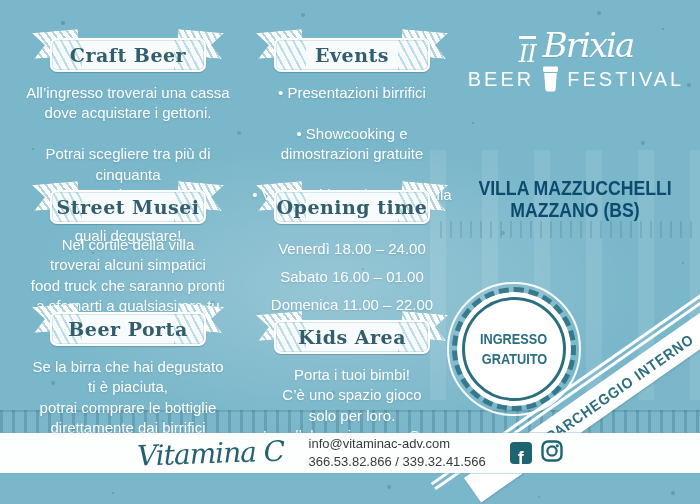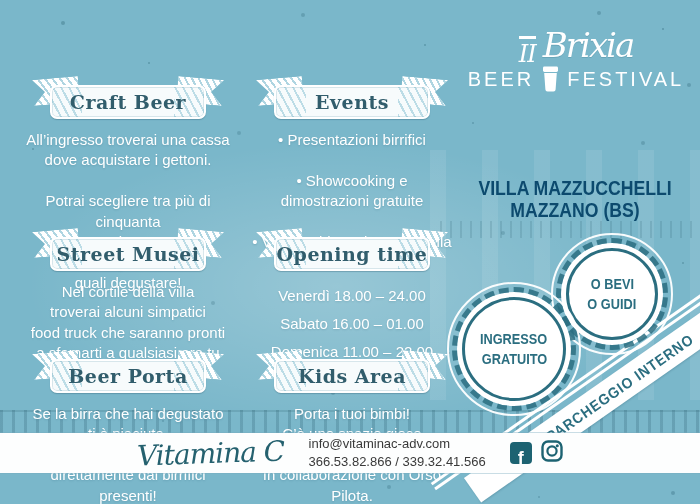--- a/index.html
+++ b/index.html
@@ -27,31 +27,31 @@
       502px 232px 0 1px rgba(24,78,95,.20), 682px 262px 0 0 rgba(24,78,95,.28),
       52px 382px 0 1px rgba(24,78,95,.24), 162px 420px 0 0 rgba(24,78,95,.24),
       332px 392px 0 1px rgba(24,78,95,.20), 448px 352px 0 0 rgba(24,78,95,.24),
       672px 492px 0 1px rgba(24,78,95,.26), 112px 492px 0 0 rgba(24,78,95,.26),
       388px 486px 0 1px rgba(24,78,95,.22), 538px 496px 0 0 rgba(24,78,95,.24);}
 
   
   .section{position:absolute;width:216px;text-align:center;z-index:2;}
   #s-craft{left:20px;top:38px;}   #s-events{left:244px;top:38px;}
   #s-street{left:20px;top:190px;} #s-opening{left:244px;top:190px;}
-  #s-shop{left:20px;top:312px;}   #s-kids{left:244px;top:312px;}
+  #s-shop{left:20px;top:312px;}   #s-kids{left:244px;top:320px;}
 
   .banner{position:relative;height:34px;margin:0 30px;}
   .band{position:relative;height:100%;border-radius:7px;z-index:2;
     display:flex;align-items:center;justify-content:center;
     background-color:#f7fbfc;border:2px solid #fff;box-sizing:border-box;
     background-image:repeating-linear-gradient(62deg, rgba(140,195,212,.55) 0 2px, rgba(255,255,255,0) 2px 7px),
                      repeating-linear-gradient(62deg, rgba(140,195,212,.55) 0 2px, rgba(255,255,255,0) 2px 7px);
     background-size:30px 100%,30px 100%;background-repeat:no-repeat;
     background-position:left center,right center;
-    box-shadow:0 1px 1px rgba(30,80,100,.30), inset 0 0 0 1px rgba(90,150,170,.20);margin-top:47px;}
+    box-shadow:0 1px 1px rgba(30,80,100,.30), inset 0 0 0 1px rgba(90,150,170,.20);}
   .banner-title{font-family:"DejaVu Serif",serif;font-weight:bold;font-size:19px;
     color:#315d6c;letter-spacing:.5px;white-space:nowrap;}
   .tail{position:absolute;top:-7px;width:46px;height:26px;background-color:#fff;z-index:1;
     background-image:repeating-linear-gradient(58deg, rgba(140,195,212,.7) 0 2px, rgba(255,255,255,0) 2px 6px);}
   .tail-left{left:-17px;clip-path:polygon(0 0,100% 0,100% 100%,0 100%,26% 50%);transform:rotate(-5deg);}
   .tail-right{right:-17px;clip-path:polygon(0 0,100% 0,74% 50%,100% 100%,0 100%);transform:rotate(5deg);}
 
   .section-body{margin-top:11px;color:#fff;font-size:15px;line-height:1.36;
     white-space:pre-line;text-shadow:0 1px 2px rgba(30,80,100,.18);}
   #s-opening .section-body{line-height:1.85;}
@@ -219,24 +219,20 @@
       </span>
       <span>FESTIVAL</span>
     </div>
   </div>
 
   <div class="venue">
     <div><span class="condense">VILLA MAZZUCCHELLI</span></div>
     <div><span class="condense">MAZZANO (BS)</span></div>
   </div>
 
-  <div class="badge" id="badge-bevi">
-    <span class="badge-line">O BEVI</span>
-    <span class="badge-line">O GUIDI</span>
-  </div>
   <div class="badge" id="badge-ingresso">
     <span class="badge-line">INGRESSO</span>
     <span class="badge-line">GRATUITO</span>
   </div>
 
   <div class="parking-ribbon">
     <span class="parking-label">PARCHEGGIO INTERNO</span>
   </div>
 
   <div class="footer">

